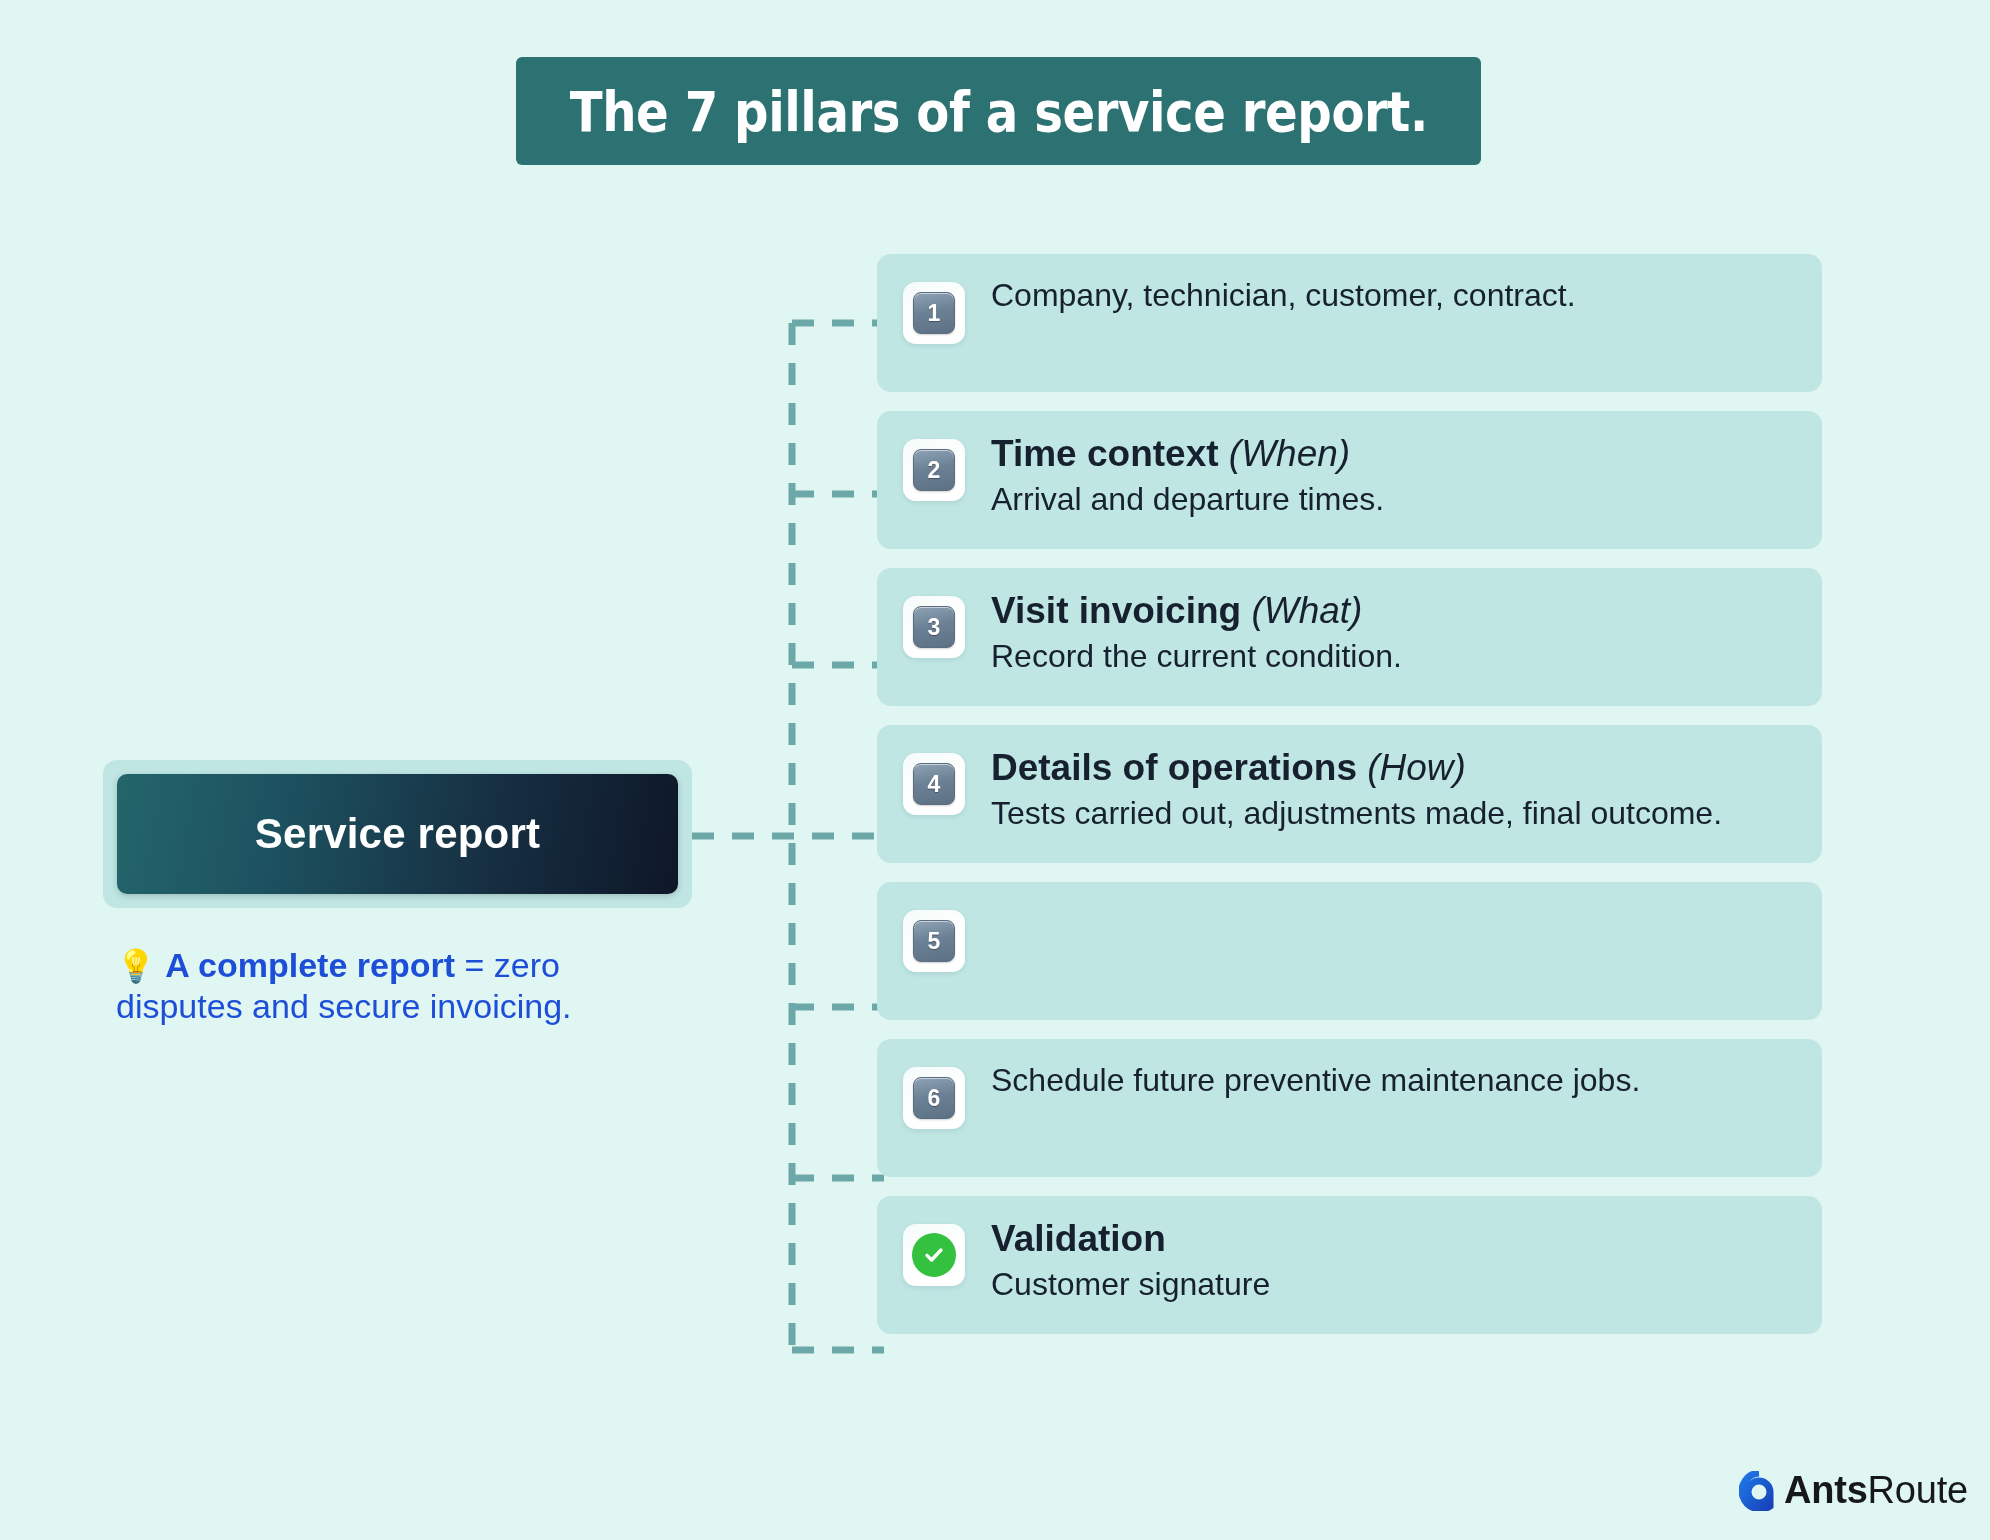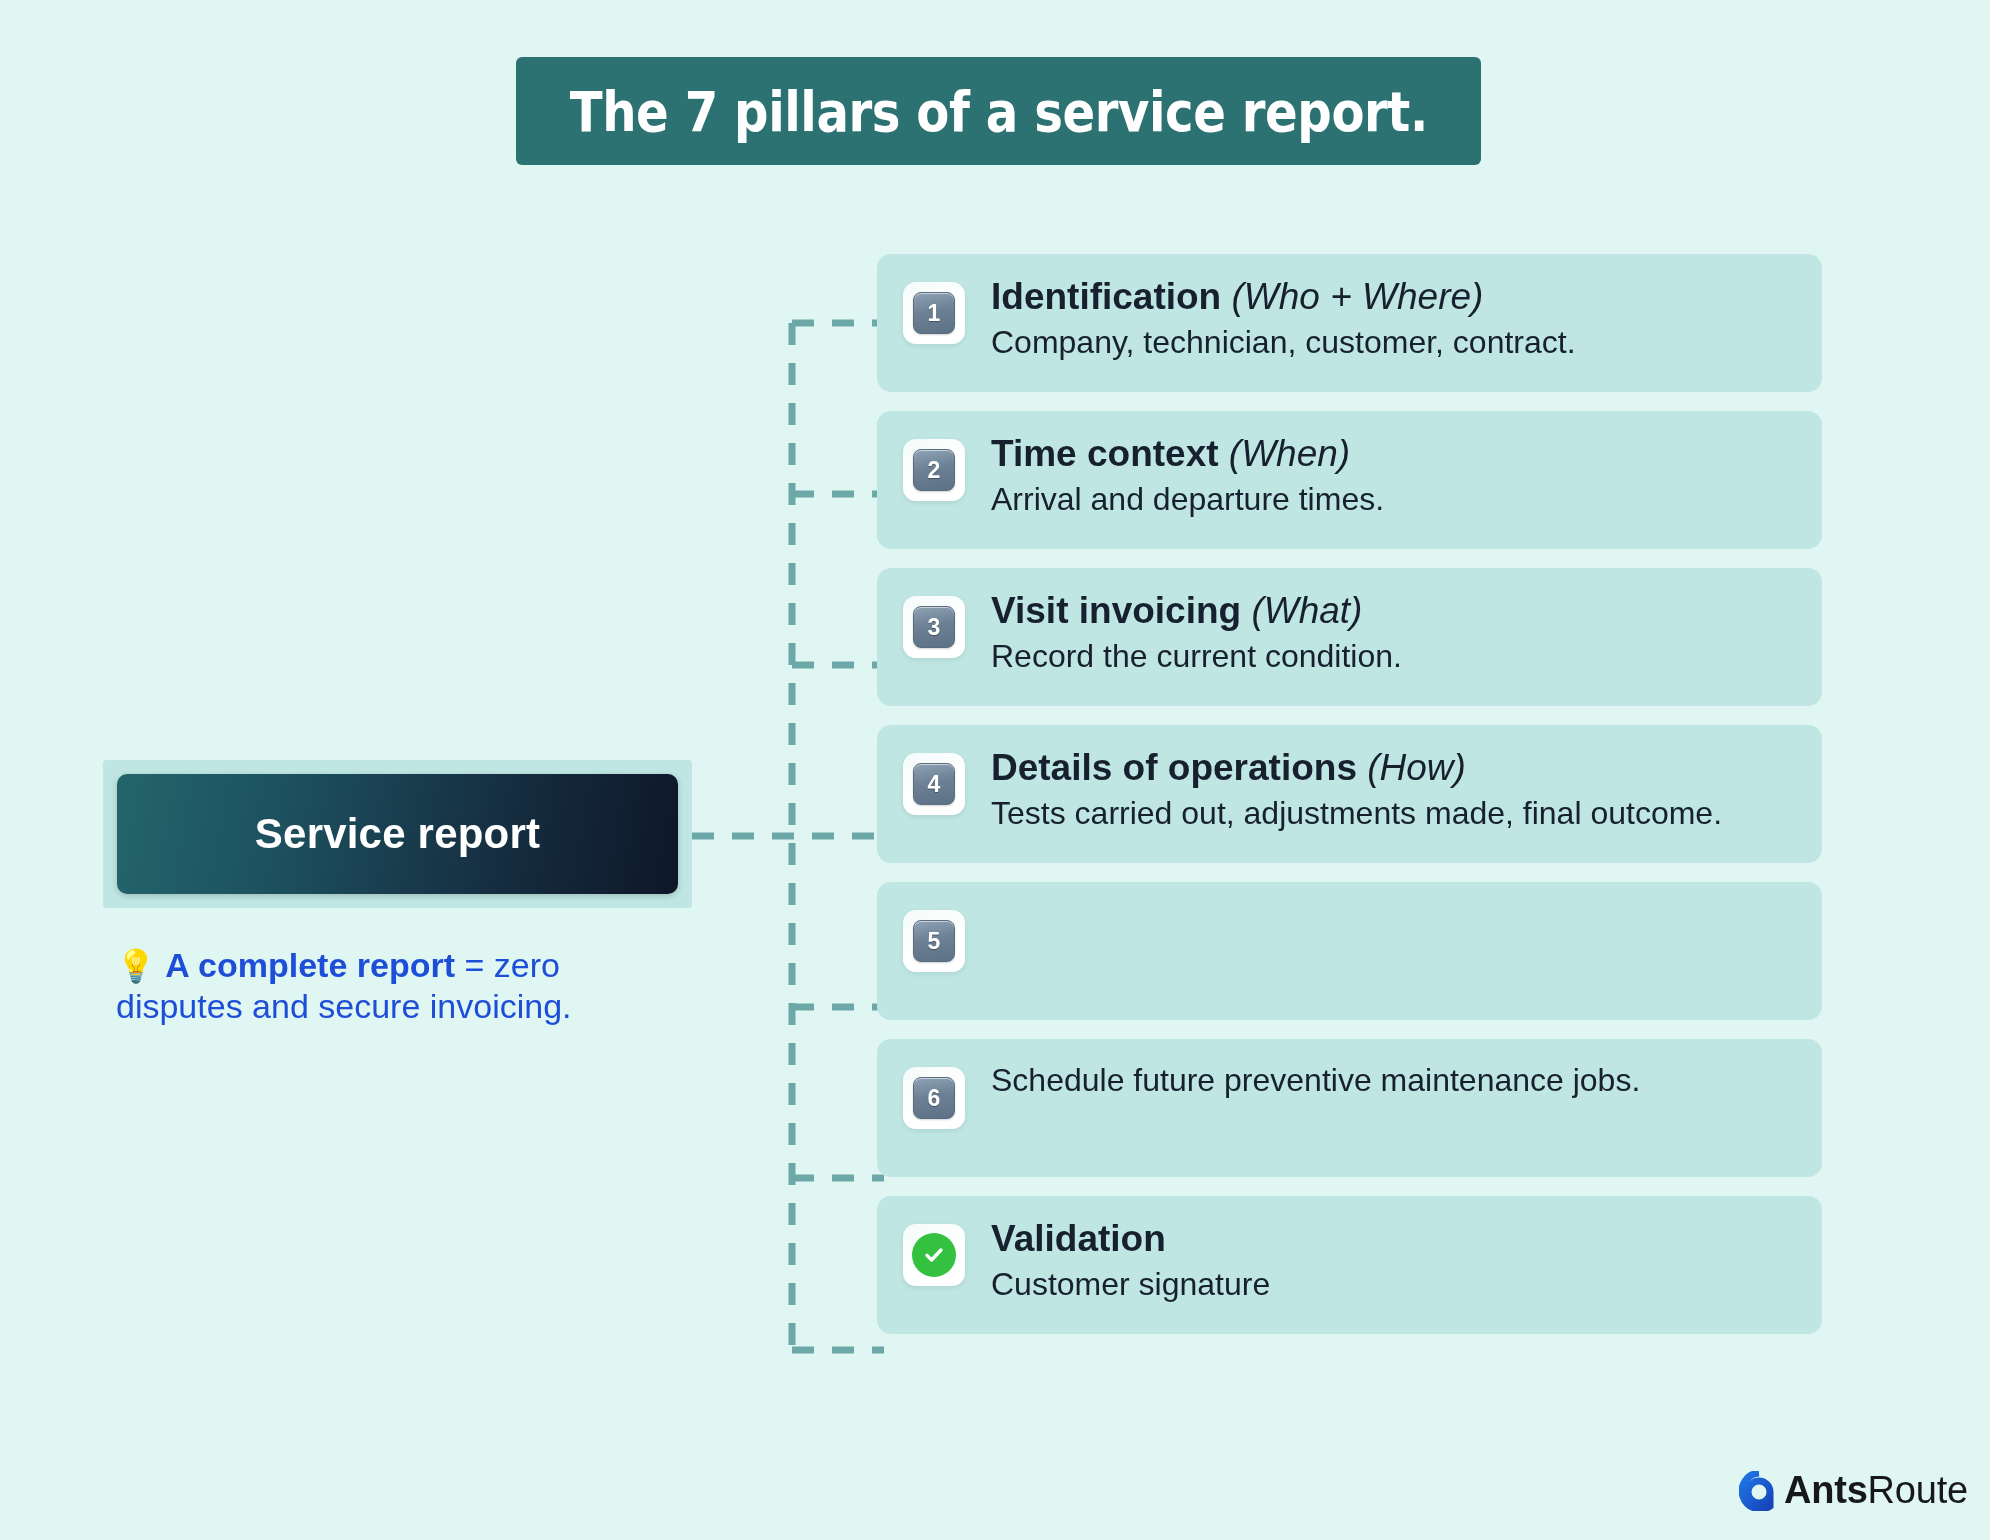--- a/index.html
+++ b/index.html
@@ -42,21 +42,21 @@
   }
 
   
   #service-node-frame {
     position: absolute;
     left: 103px;
     top: 760px;
     width: 589px;
     height: 148px;
     background: #bfe6e3;
-    border-radius: 4px;
+    border-radius: 14px;
     box-sizing: border-box;
     padding: 14px;
   }
   #service-node {
     width: 100%;
     height: 100%;
     border-radius: 10px;
     background: linear-gradient(100deg, #23656b 0%, #1d5260 28%, #152c3f 70%, #0e1728 100%);
     display: flex;
     align-items: center;
@@ -223,24 +223,20 @@
   <span class="cap-strong">A complete report</span><span class="cap-rest"> = zero disputes and secure invoicing.</span>
 </div>
 
 <div id="cards">
 
   <div class="card">
     <div class="badge-tile">
       <div class="keycap">1</div>
     </div>
     <div class="card-text">
-      <div class="card-title">
-        <span class="t-main">Identification</span>
-        <span class="t-paren">(Who + Where)</span>
-      </div>
       <div class="card-sub">Company, technician, customer, contract.</div>
     </div>
   </div>
 
   <div class="card">
     <div class="badge-tile">
       <div class="keycap">2</div>
     </div>
     <div class="card-text">
       <div class="card-title">

